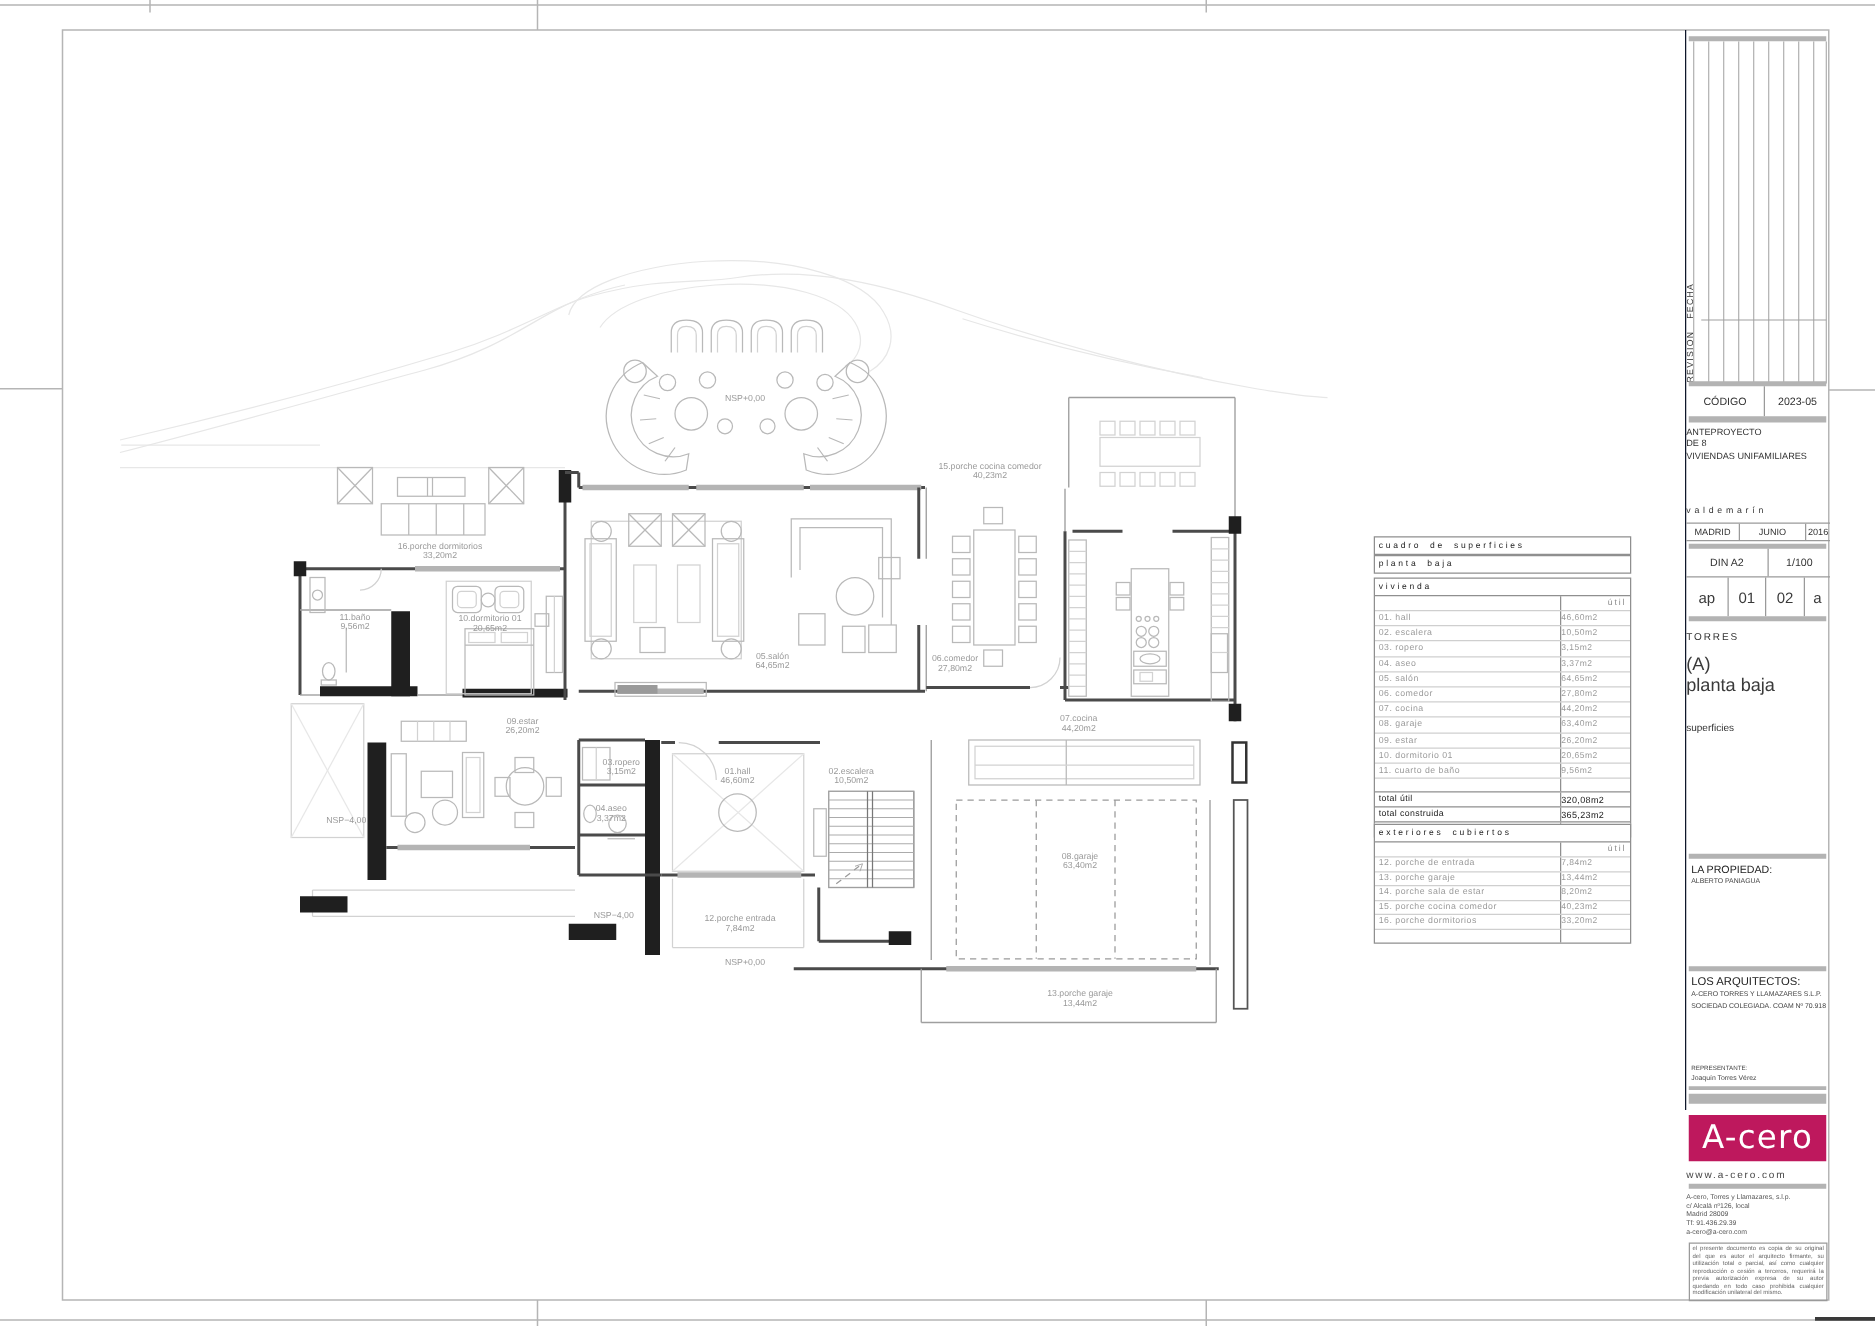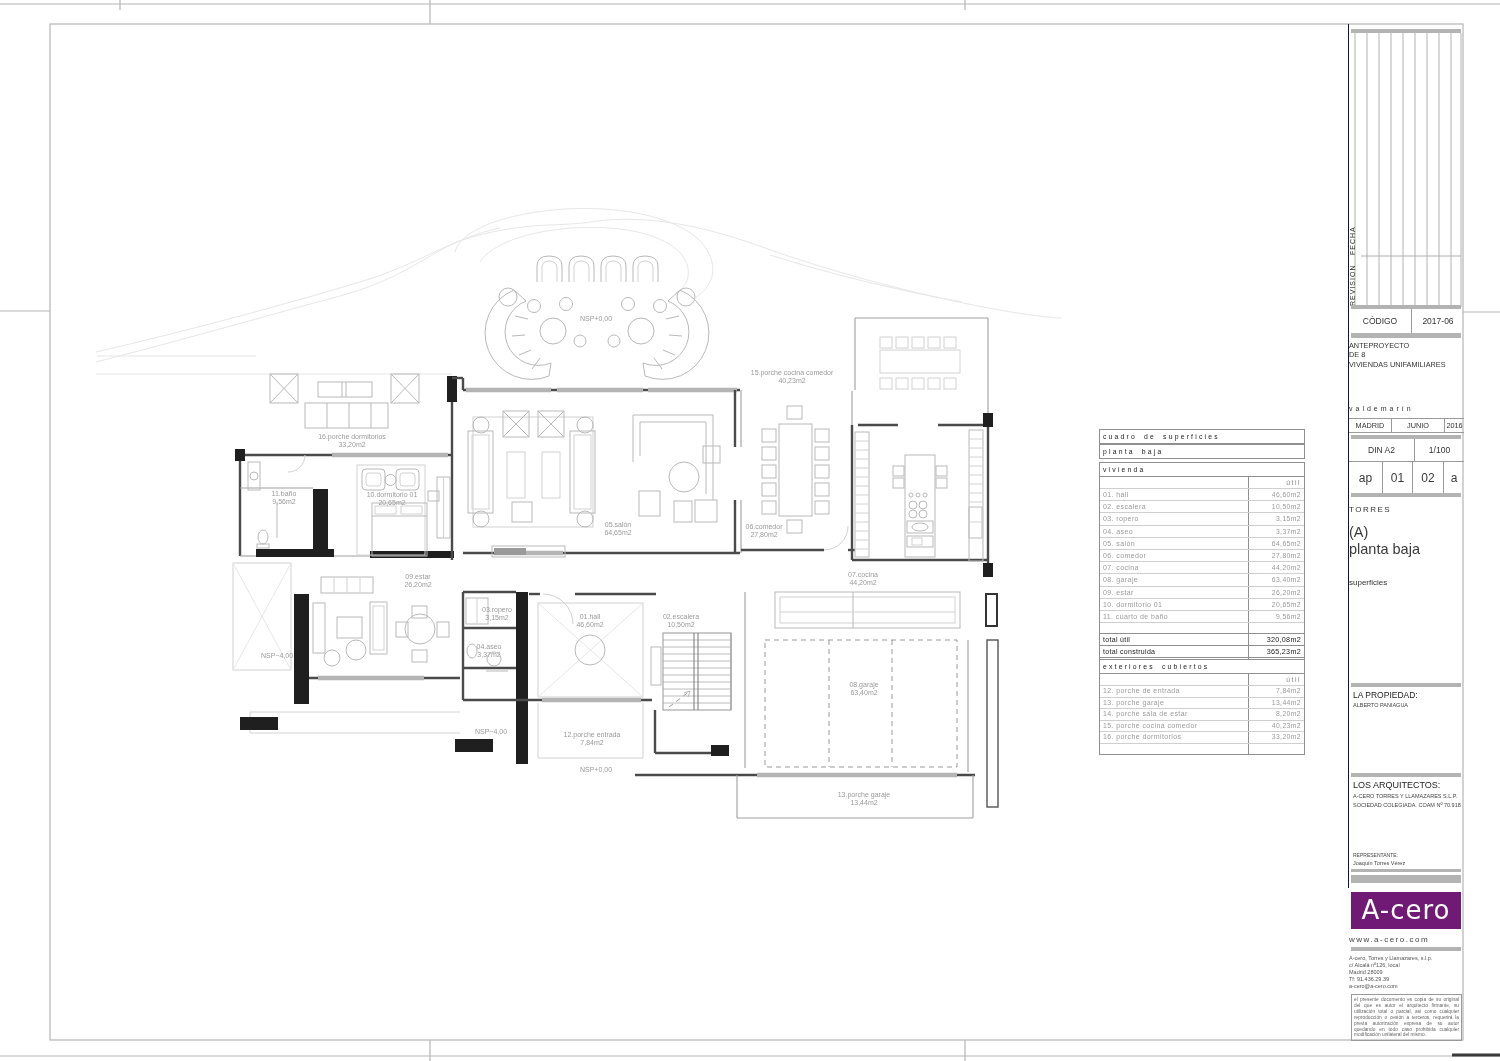--- a/index.html
+++ b/index.html
@@ -14,38 +14,38 @@
          letter-spacing:2.2px;word-spacing:3px;border-bottom:1px solid #8f8f8f;}
   .thead:last-child{border-bottom:none;}
   .tutil{display:flex;height:11px;line-height:11px;color:#888;}
   .tutil .lbl{flex:1;}
   .tutil .val{width:52px;border-left:1px solid #8f8f8f;text-align:right;
               padding-right:3px;letter-spacing:1.5px;}
   .trow{display:flex;height:11.2px;line-height:11.2px;color:#9a9a9a;
         border-top:1px solid #cfcfcf;letter-spacing:.4px;}
   .t2 .trow{height:10.6px;line-height:10.6px;}
   .trow .lbl{flex:1;padding-left:3px;}
-  .trow .val{width:52px;border-left:1px solid #8f8f8f;text-align:right;padding-right:3px;}
+  .trow .val{width:52px;border-left:1px solid #8f8f8f;text-align:left;padding-right:3px;}
   .trow.blank{height:10px;border-top:1px solid #cfcfcf;}
   .trow.total{height:11px;line-height:11px;color:#1a1a1a;border-top:1px solid #8f8f8f;
               font-size:7.2px;letter-spacing:.3px;}
   
   .tb{position:absolute;left:1348px;top:24px;width:115px;height:864px;
       border-left:1px solid #0f172a;}
   .bar{position:absolute;left:2px;width:110px;background:#b3b3b3;}
   .ctr{text-align:left;width:100%;}
   .vert{position:absolute;writing-mode:vertical-rl;transform:rotate(180deg);
         font-size:7px;color:#333;letter-spacing:1px;}
   .cells{position:absolute;display:flex;left:0;width:115px;box-sizing:border-box;}
   .cells>div{display:flex;align-items:center;justify-content:center;box-sizing:border-box;}
   .cells>div+div{border-left:1px solid #9a9a9a;}
   .small{font-size:5.5px;color:#444;}
   .disc{position:absolute;left:2px;top:970px;width:105px;border:1px solid #9a9a9a;
         font-size:4.8px;line-height:5.9px;color:#666;padding:2px;text-align:justify;}
-  .logo{position:absolute;left:2px;top:868px;width:110px;height:37px;background:#701a75;
+  .logo{position:absolute;left:2px;top:868px;width:110px;height:37px;background:#be185d;
         color:#fff;text-align:center;line-height:36px;font-size:26px;letter-spacing:1px;
         font-family:"DejaVu Sans",sans-serif;}
 </style>
 </head>
 <body>
 
 <svg class="abs" style="left:0;top:0" width="1500" height="1061" viewBox="0 0 1500 1061">
   <style>
     .ct{stroke:#e7e7e7;fill:none;stroke-width:1;}
     .fu{stroke:#b9b9b9;fill:none;stroke-width:1;}
@@ -526,21 +526,21 @@
       <line x1="100" y1="0" x2="100" y2="274"></line>
         <line x1="110" y1="0" x2="110" y2="274"></line>
       <line x1="10" y1="223" x2="110" y2="223"></line>
     </g>
   </svg>
   <div class="vert" style="left:0;top:191px;height:40px">FECHA</div>
   <div class="vert" style="left:0;top:234px;height:48px">REVISION</div>
   <div class="bar" style="top:281px;height:4px"></div>
   <div class="cells" style="top:285px;height:24px;font-size:8.5px">
     <div style="width:62px">CÓDIGO</div>
-    <div style="flex:1">2017-06</div>
+    <div style="flex:1">2023-05</div>
   </div>
   <div class="bar" style="top:309px;height:5px"></div>
   <div class="abs ctr" style="top:317px;font-size:7.3px;line-height:9.3px">
     <div>ANTEPROYECTO</div>
     <div>DE 8</div>
     <div>VIVIENDAS UNIFAMILIARES</div>
   </div>
   <div class="abs ctr" style="top:381px;font-size:7px;letter-spacing:3px">valdemarín</div>
   <div class="cells" style="top:394px;height:15px;font-size:7.3px;border-top:1px solid #9a9a9a;border-bottom:1px solid #9a9a9a">
     <div style="width:42px">MADRID</div>

